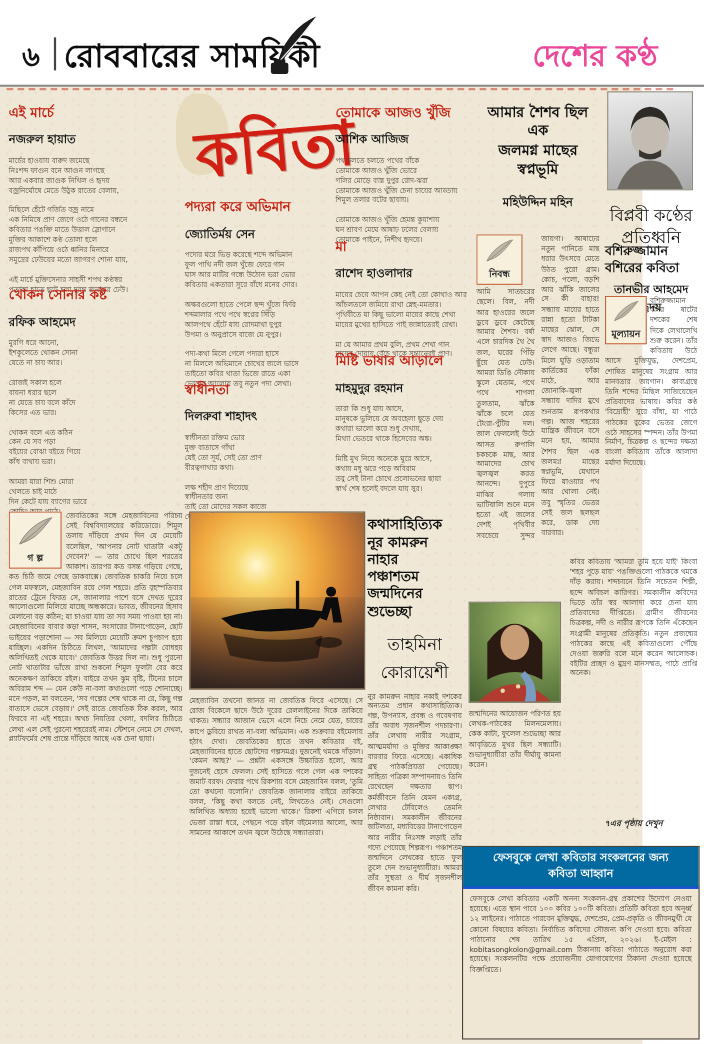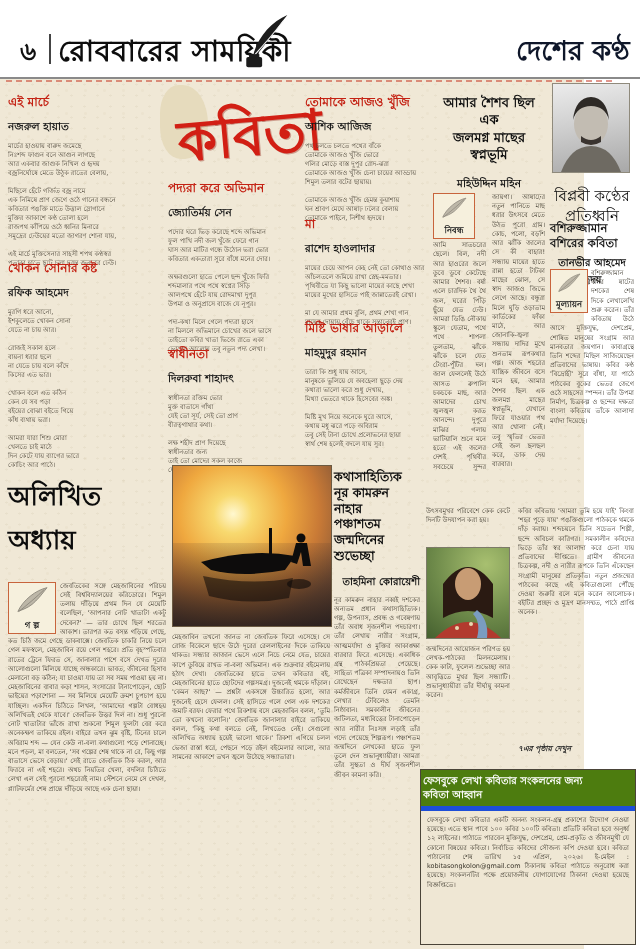--- a/index.html
+++ b/index.html
@@ -7,22 +7,22 @@
         font-family:"DejaVu Sans","Liberation Sans",sans-serif;}
   .abs{position:absolute;}
   
   #hdr{position:absolute;left:0;top:0;width:640px;height:77px;background:#fff;border-bottom:2px solid #8a8a8a;}
   .pagenum{left:20px;top:32px;font-size:25px;font-weight:bold;color:#111;}
   .vrule{left:49px;top:34px;width:2px;height:30px;background:#444;}
   .masthead{left:58px;top:28px;font-size:29px;font-weight:800;color:#0d0d0d;letter-spacing:.5px;
             font-family:"DejaVu Serif","Liberation Serif",serif;}
   .dateblock{left:298px;top:40px;border:1px solid #b9b39f;padding:3px 7px;color:#3a3a3a;}
   .dateblock div{font-size:7.5px;line-height:1.5;}
-  .brand{left:484px;top:30px;font-size:27px;font-weight:900;color:#0f172a;
-         font-family:"DejaVu Serif","Liberation Serif",serif;margin-left:32px;}
+  .brand{left:484px;top:30px;font-size:27px;font-weight:900;color:#ec4899;
+         font-family:"DejaVu Serif","Liberation Serif",serif;}
   
   #paper{position:absolute;left:0;top:79px;width:584px;height:870px;background:#f0e8d6;
          background-image:radial-gradient(rgba(125,105,60,.07) 1px,transparent 1.4px),
                           radial-gradient(rgba(160,130,80,.05) 1px,transparent 1.6px);
          background-size:13px 11px,19px 23px;}
   .topdash{left:6px;top:1px;width:606px;height:0;border-top:2px dashed rgba(195,45,25,.5);}
   
   .poem-title{font-size:12px;font-weight:bold;color:#c42214;line-height:1.2;}
   .poem-author{font-size:10.5px;font-weight:bold;color:#181818;margin-top:2px;}
   .poem-body{font-size:6.5px;line-height:1.38;color:#4b4438;white-space:pre-line;margin-top:6px;}
@@ -33,34 +33,34 @@
   .essay-title{font-size:13px;font-weight:bold;color:#101010;text-align:center;white-space:pre-line;line-height:1.35;}
   .essay-author{font-size:10.5px;font-weight:bold;color:#151515;text-align:center;margin-top:12px;}
   .iconbox{border:1.5px solid #c8643c;background:#f6f0dd;padding:2px 2px 0 2px;text-align:center;}
   .iconbox .lbl{font-size:8.5px;font-weight:bold;color:#222;padding:1px 0 2px 0;}
   .review-head{font-size:15px;font-weight:normal;color:#0d0d0d;text-align:center;white-space:pre-line;line-height:1.3;}
   .review-sub{font-size:11.5px;font-weight:bold;color:#151515;text-align:left;white-space:pre-line;line-height:1.3;margin-top:4px;}
   .review-author{font-size:10px;font-weight:bold;color:#101010;text-align:center;margin-top:4px;}
   .story-title{font-size:26px;font-weight:bold;color:#0c0c0c;font-family:"DejaVu Serif","Liberation Serif",serif;}
   .story-author{font-size:12.5px;font-weight:bold;color:#141414;margin-top:4px;}
   .bday-title{font-size:12.5px;font-weight:bold;color:#0d0d0d;white-space:pre-line;line-height:1.25;}
-  .bday-author{font-size:10px;font-weight:bold;color:#101010;text-align:right;margin-top:4px;}
-  .cont-note{font-size:7.5px;font-weight:bold;font-style:italic;color:#222;text-align:left;}
+  .bday-author{font-size:15px;font-weight:normal;color:#101010;text-align:center;margin-top:4px;}
+  .cont-note{font-size:7.5px;font-weight:bold;font-style:italic;color:#222;text-align:center;}
   
   .photo-man{left:552px;top:4px;width:76px;height:88px;border:1px solid #8f8a7c;
              background:linear-gradient(170deg,#ececec 0%,#cfcfcf 45%,#a8a8a8 100%);overflow:hidden;}
   .photo-sunset{left:172px;top:386px;width:158px;height:160px;overflow:hidden;border:1px solid #6b5a42;
       background:radial-gradient(circle at 38% 30%,#fff8d0 0%,#f8d96f 13%,#efa83f 36%,#c97a36 58%,#8a5a38 78%,#5d4433 100%);}
   .photo-sunset .sea{position:absolute;left:0;bottom:0;width:100%;height:52%;
       background:linear-gradient(rgba(90,60,45,.15),rgba(30,24,26,.8));}
   .photo-woman{left:426px;top:468px;width:82px;height:90px;border:1px solid #7c7a68;overflow:hidden;
       background:radial-gradient(circle at 72% 18%,#a8c070 0%,#6e8a4a 55%,#45602f 100%);}
   .boxann{left:420px;top:690px;width:214px;height:174px;border:1px solid #4a4438;background:#efe7d4;}
-  .boxann .bhead{background:#4d7c0f;color:#fff;font-size:10px;font-weight:bold;
-                 white-space:pre-line;line-height:1.4;padding:4px 2px;border-bottom:5px solid #1d4ed8;}
+  .boxann .bhead{background:#0369a1;color:#fff;font-size:10px;font-weight:bold;text-align:center;
+                 white-space:pre-line;line-height:1.4;padding:4px 2px;border-bottom:2px solid #1d4ed8;}
   .boxann .bbody{padding:5px 6px;}
 </style>
 </head>
 <body>
 
 <div id="page">
 
   <div id="hdr">
     <div class="abs pagenum">৬</div>
     <div class="abs vrule"></div>
@@ -187,21 +187,21 @@
 মিষ্টি মুখ নিয়ে অনেকে ঘুরে আসে,
 কথায় মধু ঝরে পড়ে অবিরাম
 তবু সেই টানা চোখে প্রলোভনের ছায়া
 স্বার্থ শেষ হলেই বদলে যায় সুর।</div>
     </section>
 
     <section class="abs" style="left:433px;top:4px;width:112px">
       <h2 class="essay-title">আমার শৈশব ছিল এক
 জলমগ্ন মাছের স্বপ্নভূমি</h2>
       <div class="essay-author">মহিউদ্দিন মহিন</div>
-      <div class="body-text" style="margin-top:0;column-count:2;column-gap:6px;height:308px;overflow:hidden">
+      <div class="body-text" style="margin-top:20px;column-count:2;column-gap:6px;height:308px;overflow:hidden">
         <span class="iconbox" style="display:inline-block;width:36px;margin:0 2px 2px 0">
           <svg width="30" height="24" viewBox="0 0 40 34">
             <path d="M4 30 C10 17 24 6 37 3 C30 12 26 17 20 22 C15 26 9 28 4 30 Z" fill="#bdb7a8" stroke="#8a857a" stroke-width="1"></path>
             <path d="M5 30 C14 23 26 13 34 5" stroke="#8a857a" fill="none" stroke-width="1"></path>
           </svg>
           <div class="lbl">নিবন্ধ</div>
         </span>
         <span>আমি সাতচরের ছেলে। বিল, নদী আর হাওরের জলে ডুবে ডুবে কেটেছে আমার শৈশব। বর্ষা এলে চারদিক থৈ থৈ জল, ঘরের পিঁড়ি ছুঁয়ে যেত ঢেউ। আমরা ডিঙি নৌকায় স্কুলে যেতাম, পথে পথে শাপলা তুলতাম, ঝাঁকে ঝাঁকে চলে যেত টেংরা-পুঁটির দল। জাল ফেললেই উঠে আসত রুপালি চকচকে মাছ, আর আমাদের চোখ জ্বলজ্বল করত আনন্দে। দুপুরে মাঝির গলায় ভাটিয়ালি শুনে মনে হতো এই জলের দেশই পৃথিবীর সবচেয়ে সুন্দর জায়গা। আষাঢ়ের নতুন পানিতে মাছ ধরার উৎসবে মেতে উঠত পুরো গ্রাম। কোচ, পলো, বড়শি আর ঝাঁকি জালের সে কী বাহার! সন্ধ্যায় মায়ের হাতে রান্না হতো টাটকা মাছের ঝোল, সে স্বাদ আজও জিভে লেগে আছে। বন্ধুরা মিলে ঘুড়ি ওড়াতাম কার্তিকের ফাঁকা মাঠে, আর জোনাকি-জ্বলা সন্ধ্যায় দাদির মুখে শুনতাম রূপকথার গল্প। আজ শহরের যান্ত্রিক জীবনে বসে মনে হয়, আমার শৈশব ছিল এক জলমগ্ন মাছের স্বপ্নভূমি, যেখানে ফিরে যাওয়ার পথ আর খোলা নেই। তবু স্মৃতির ভেতর সেই জল ছলছল করে, ডাক দেয় বারবার।</span>
       </div>
     </section>
@@ -226,21 +226,20 @@
             <path d="M4 30 C10 17 24 6 37 3 C30 12 26 17 20 22 C15 26 9 28 4 30 Z" fill="#bdb7a8" stroke="#8a857a" stroke-width="1"></path>
             <path d="M5 30 C14 23 26 13 34 5" stroke="#8a857a" fill="none" stroke-width="1"></path>
           </svg>
           <div class="lbl">মূল্যায়ন</div>
         </span>
         <span>বশিরুজ্জামান বশির ষাটের দশকের শেষ দিকে লেখালেখি শুরু করেন। তাঁর কবিতায় উঠে আসে মুক্তিযুদ্ধ, দেশপ্রেম, শোষিত মানুষের সংগ্রাম আর মানবতার জয়গান। কাব্যগ্রন্থে তিনি শব্দের মিছিল সাজিয়েছেন প্রতিবাদের ভাষায়। কবির কণ্ঠ 'বিদ্রোহী' সুরে বাঁধা, যা পাঠে পাঠকের বুকের ভেতর জেগে ওঠে সাহসের স্পন্দন। তাঁর উপমা নির্মাণ, চিত্রকল্প ও ছন্দের দক্ষতা বাংলা কবিতায় তাঁকে আলাদা মর্যাদা দিয়েছে।</span>
       </div>
     </section>
 
     <section class="abs" style="left:8px;top:380px;width:158px">
-      <h1 class="story-title">অলিখিত অধ্যায়</h1>
       <div class="body-text" style="margin-top:6px;height:418px;overflow:hidden">
         <span class="iconbox" style="float:left;width:42px;margin:0 4px 2px 0">
           <svg width="36" height="30" viewBox="0 0 40 34">
             <path d="M4 30 C10 17 24 6 37 3 C30 12 26 17 20 22 C15 26 9 28 4 30 Z" fill="#bdb7a8" stroke="#8a857a" stroke-width="1"></path>
             <path d="M5 30 C14 23 26 13 34 5" stroke="#8a857a" fill="none" stroke-width="1"></path>
           </svg>
           <div class="lbl">গ ল্প</div>
         </span>
         <span>জেবতিকের সঙ্গে মেহজাবিনের পরিচয় সেই বিশ্ববিদ্যালয়ের করিডোরে। শিমুল তলায় দাঁড়িয়ে প্রথম দিন যে মেয়েটি বলেছিল, 'আপনার নোট খাতাটা একটু দেবেন?' — তার চোখে ছিল শরতের আকাশ। তারপর কত বসন্ত গড়িয়ে গেছে, কত চিঠি জমে গেছে ডাকবাক্সে। জেবতিক চাকরি নিয়ে চলে গেল মফস্বলে, মেহজাবিন রয়ে গেল শহরে। প্রতি বৃহস্পতিবার রাতের ট্রেনে ফিরত সে, জানালার পাশে বসে দেখত দূরের আলোগুলো মিলিয়ে যাচ্ছে অন্ধকারে। ভাবত, জীবনের হিসাব মেলানো বড় কঠিন; যা চাওয়া যায় তা সব সময় পাওয়া হয় না। মেহজাবিনের বাবার কড়া শাসন, সংসারের টানাপোড়েন, ছোট ভাইয়ের পড়াশোনা — সব মিলিয়ে মেয়েটি ক্রমশ চুপচাপ হয়ে যাচ্ছিল। একদিন চিঠিতে লিখল, 'আমাদের গল্পটা বোধহয় অলিখিতই থেকে যাবে।' জেবতিক উত্তর দিল না। শুধু পুরনো নোট খাতাটার ভাঁজে রাখা শুকনো শিমুল ফুলটা বের করে অনেকক্ষণ তাকিয়ে রইল। বাইরে তখন ঝুম বৃষ্টি, টিনের চালে অবিরাম শব্দ — যেন কেউ না-বলা কথাগুলো পড়ে শোনাচ্ছে। মনে পড়ল, মা বলতেন, 'সব গল্পের শেষ থাকে না রে, কিছু গল্প বাতাসে ভেসে বেড়ায়।' সেই রাতে জেবতিক ঠিক করল, আর ফিরবে না এই শহরে। অথচ নিয়তির খেলা, বদলির চিঠিতে লেখা এল সেই পুরনো শহরেরই নাম। স্টেশনে নেমে সে দেখল, প্ল্যাটফর্মের শেষ প্রান্তে দাঁড়িয়ে আছে এক চেনা ছায়া।</span>
       </div>
@@ -263,21 +262,20 @@
       <h2 class="bday-title">কথাসাহিত্যিক
 নূর কামরুন
 নাহার
 পঞ্চাশতম
 জন্মদিনের
 শুভেচ্ছা</h2>
       <div class="bday-author">তাহমিনা কোরায়েশী</div>
       <div class="body-text" style="margin-top:5px;height:358px;overflow:hidden">নূর কামরুন নাহার নব্বই দশকের অন্যতম প্রধান কথাসাহিত্যিক। গল্প, উপন্যাস, প্রবন্ধ ও গবেষণায় তাঁর অবাধ সৃজনশীল পদচারণা। তাঁর লেখায় নারীর সংগ্রাম, আত্মমর্যাদা ও মুক্তির আকাঙ্ক্ষা বারবার ফিরে এসেছে। একাধিক গ্রন্থ পাঠকপ্রিয়তা পেয়েছে। সাহিত্য পত্রিকা সম্পাদনায়ও তিনি রেখেছেন দক্ষতার ছাপ। কর্মজীবনে তিনি যেমন একাগ্র, লেখার টেবিলেও তেমনি নিষ্ঠাবান। সমকালীন জীবনের জটিলতা, মধ্যবিত্তের টানাপোড়েন আর নারীর নিঃসঙ্গ লড়াই তাঁর গদ্যে পেয়েছে শিল্পরূপ। পঞ্চাশতম জন্মদিনে লেখকের হাতে ফুল তুলে দেন শুভানুধ্যায়ীরা। আমরা তাঁর সুস্থতা ও দীর্ঘ সৃজনশীল জীবন কামনা করি।</div>
     </section>
 
-    <div class="abs body-text" style="left:426px;top:428px;width:84px;height:34px;overflow:hidden">উৎসবমুখর পরিবেশে কেক কেটে দিনটি উদযাপন করা হয়।</div>
     <div class="abs photo-woman">
       <svg width="82" height="90" viewBox="0 0 82 90">
         <path d="M16 36 Q41 2 66 36 L66 70 Q41 56 16 70 Z" fill="#2a1a12"></path>
         <ellipse cx="41" cy="36" rx="13" ry="16" fill="#c89c74"></ellipse>
         <path d="M8 90 Q41 58 74 90 Z" fill="#b23a2e"></path>
         <circle cx="30" cy="80" r="2" fill="#e8d8b0"></circle>
           <circle cx="44" cy="76" r="2" fill="#e8d8b0"></circle>
         <circle cx="56" cy="82" r="2" fill="#e8d8b0"></circle>
         <path d="M50 62 Q62 72 60 90 L50 90 Q54 74 46 66 Z" fill="#7a9cc0"></path>
       </svg>

